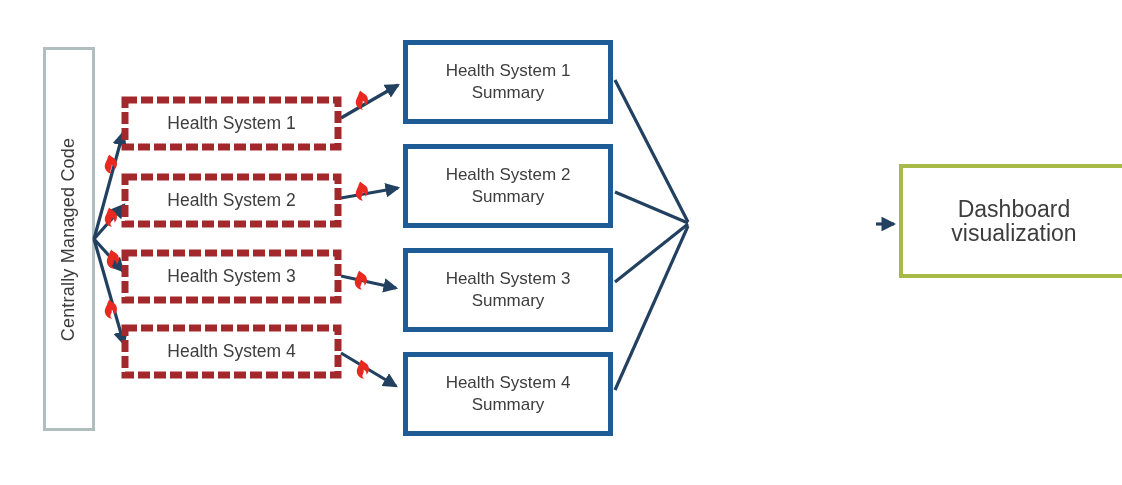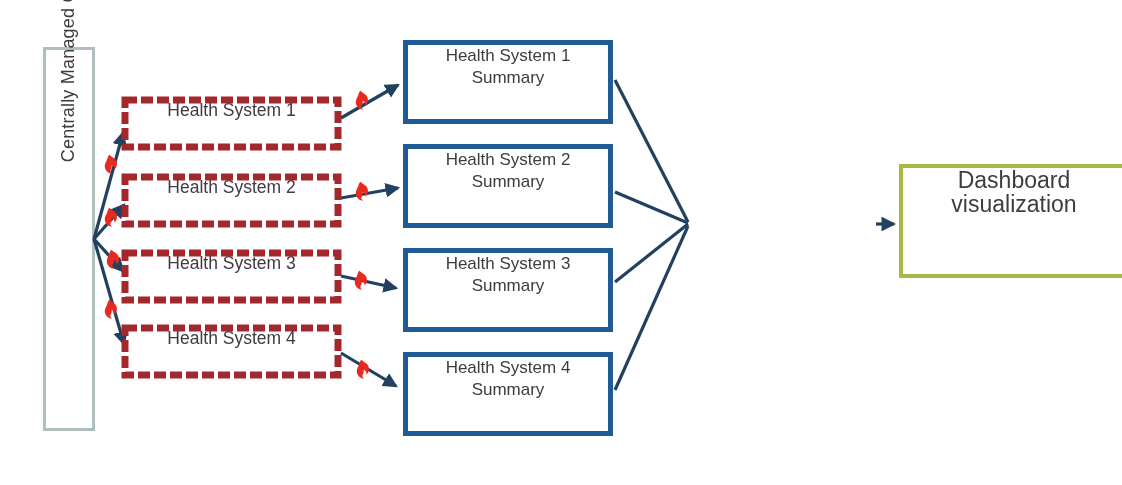--- a/index.html
+++ b/index.html
@@ -18,21 +18,21 @@
     position:relative;
     width:1122px;height:485px;
     background:var(--background,#fff);
     font-family:"Liberation Sans",sans-serif;
     color:var(--text,#3d3d3d);
     overflow:hidden;
   }
   .box{
     position:absolute;
     box-sizing:border-box;
-    display:flex;align-items:flex-start;justify-content:center;
+    display:flex;align-items:center;justify-content:center;
     text-align:center;
     background:#fff;
   }
   .pre{white-space:pre-line;}
   .source-box{
     left:43px;top:47px;width:52px;height:384px;
     border:3px solid var(--source-border,#b0bec0);
   }
   .source-box .vlabel{
     transform:rotate(-90deg);

